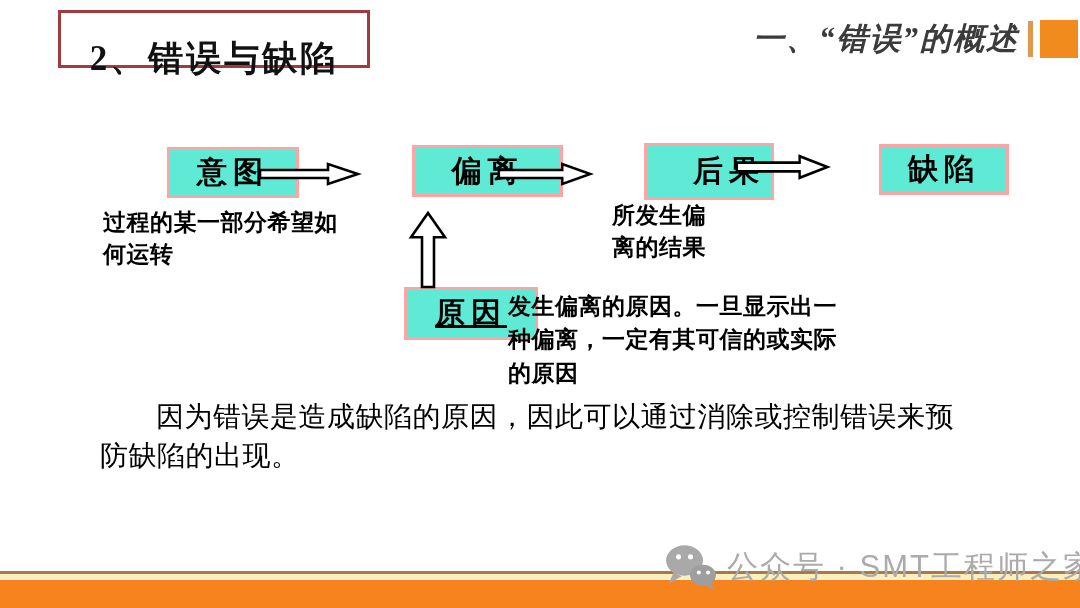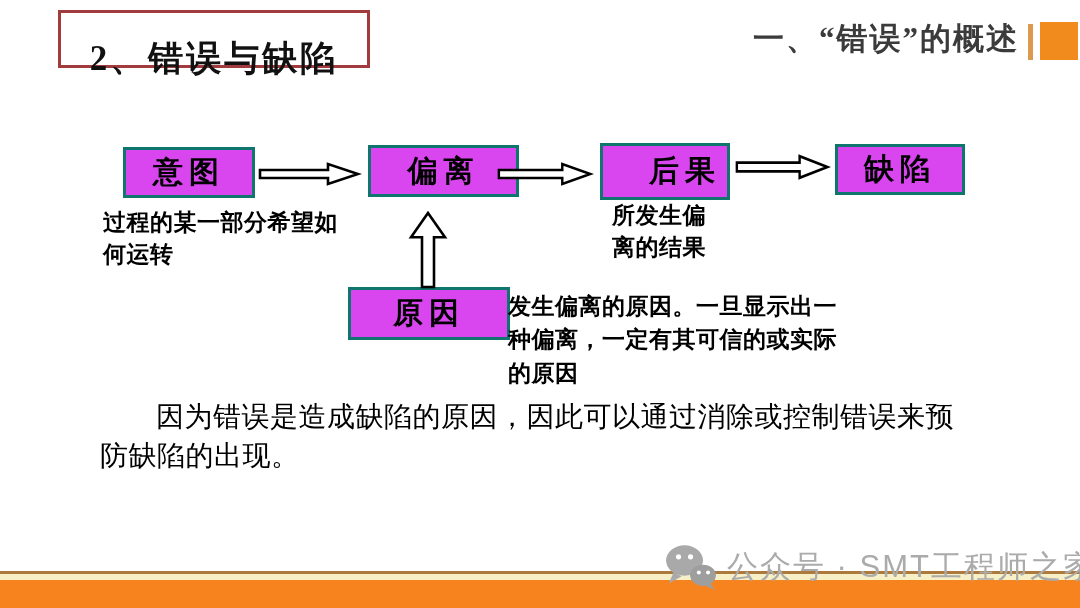--- a/index.html
+++ b/index.html
@@ -11,39 +11,40 @@
   .title-box{
     position:absolute;left:58px;top:10px;width:306px;height:52px;
     border:3px solid #A23B3D;display:flex;align-items:center;justify-content:center;
     background:#fff;
   }
   .title-box span{
     font-size:35px;font-weight:bold;color:#111;letter-spacing:3px;white-space:nowrap;margin-top:38px;
   }
   
   .section-header{
-    position:absolute;top:18px;right:2px;display:flex;align-items:flex-end;
+    position:absolute;top:18px;right:2px;display:flex;align-items:center;font-style:italic;
   }
   .section-text{
     font-size:31px;font-weight:bold;color:#3b3b3b;letter-spacing:2px;white-space:nowrap;
   }
   .accent-bar{width:5px;height:36px;background:#DD9A4E;margin:0 7px 0 9px;display:inline-block;}
   .accent-square{width:38px;height:38px;background:#F28B1E;display:inline-block;}
   
   .node{
-    position:absolute;border:3px solid #0f766e;background:#d946ef;
+    position:absolute;border:3px solid #fca5a5;background:#5eead4;
     display:flex;align-items:center;justify-content:center;
     font-size:30px;font-weight:bold;color:#000;letter-spacing:6px;
     box-sizing:border-box;
+    margin-left:44px;
   }
   .node-intention{left:123px;top:147px;width:132px;height:51px;}
   .node-deviation{left:368px;top:145px;width:151px;height:52px;}
   .node-consequence{left:600px;top:143px;width:130px;height:57px;padding-left:40px;}
   .node-defect{left:835px;top:144px;width:130px;height:51px;}
-  .node-cause{left:348px;top:287px;width:162px;height:53px;}
+  .node-cause{left:360px;top:287px;width:134px;height:53px;text-decoration:underline;}
   
   .arrow{position:absolute;}
   .arrow-1{left:258px;top:161px;width:104px;height:26px;}
   .arrow-2{left:497px;top:161px;width:97px;height:26px;}
   .arrow-3{left:735px;top:153px;width:96px;height:28px;}
   .arrow-up{left:408px;top:211px;width:40px;height:78px;}
   
   .caption{
     position:absolute;font-weight:bold;color:#000;font-size:23px;line-height:1.38;
     letter-spacing:0.5px;

